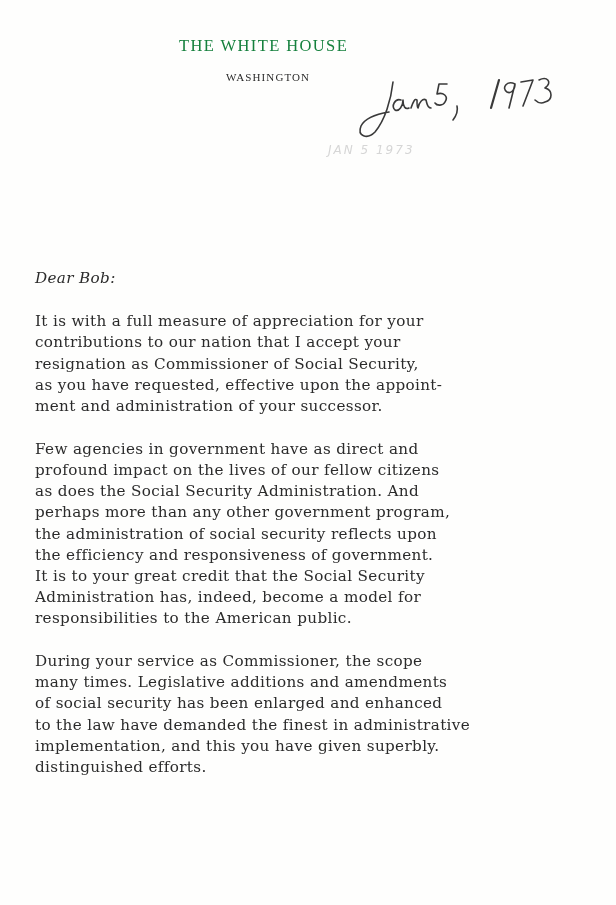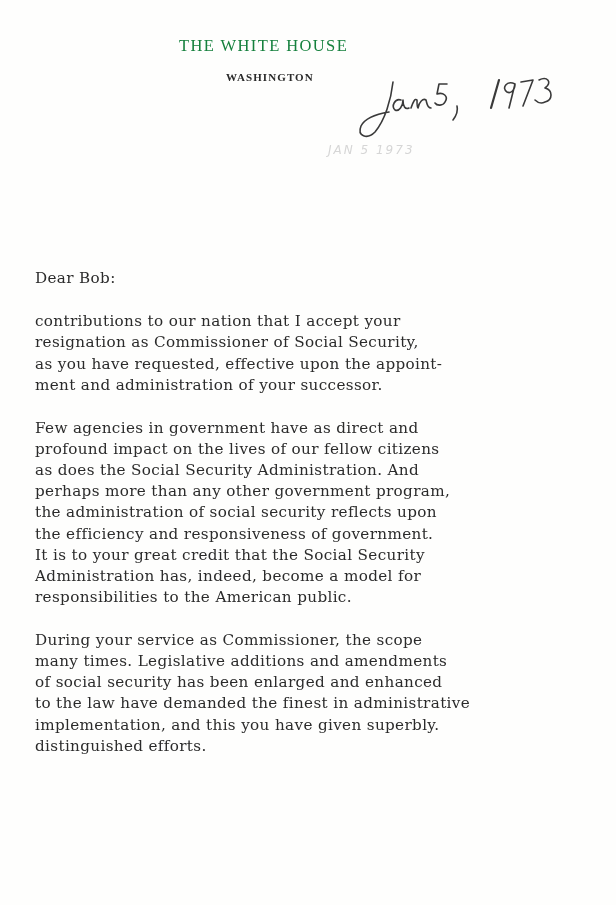--- a/index.html
+++ b/index.html
@@ -23,21 +23,21 @@
       letter-spacing: 1.4px;
       color: #15803d;
       white-space: nowrap;
     }
     .lh-sub {
       position: absolute;
       top: 71px;
       left: 226px;
       font-family: "Liberation Serif", "DejaVu Serif", serif;
       font-size: 11px;
-      font-weight: bold;
+      font-weight: normal;
       letter-spacing: 1.1px;
       color: #2a2a2a;
       white-space: nowrap;
     }
     .handwritten-date {
       position: absolute;
       top: 70px;
       left: 355px;
       width: 230px;
       height: 80px;
@@ -59,20 +59,21 @@
       top: 268px;
       width: 575px;
       font-family: "DejaVu Serif", "Liberation Serif", serif;
       font-size: 15.2px;
       line-height: 21.2px;
       color: #2b2b2b;
       letter-spacing: 0.35px;
     }
     .salutation {
       margin: 0 0 22px 0;
+      font-style: italic;
     }
     .para {
       margin: 0 0 21.5px 0;
     }
     .line {
       display: block;
       white-space: nowrap;
     }
   </style>
 </head>
@@ -106,20 +107,21 @@
       <path d="M184 10 C 192 6, 198 12, 190 18 C 198 20, 198 30, 190 32 C 186 34, 182 32, 180 30"></path>
     </g>
   </svg>
 
   <div class="stamp">JAN 5 1973</div>
 
   <div class="body-text">
     <div class="salutation">Dear Bob:</div>
 
     <div class="para">
+      <span class="line">It is with a full measure of appreciation for your</span>
       <span class="line">contributions to our nation that I accept your</span>
       <span class="line">resignation as Commissioner of Social Security,</span>
       <span class="line">as you have requested,  effective upon the appoint-</span>
       <span class="line">ment and administration of your successor.</span>
     </div>
 
     <div class="para">
       <span class="line">Few agencies in government have as direct and</span>
       <span class="line">profound impact on the lives of our fellow citizens</span>
       <span class="line">as does the Social Security Administration.  And</span>

